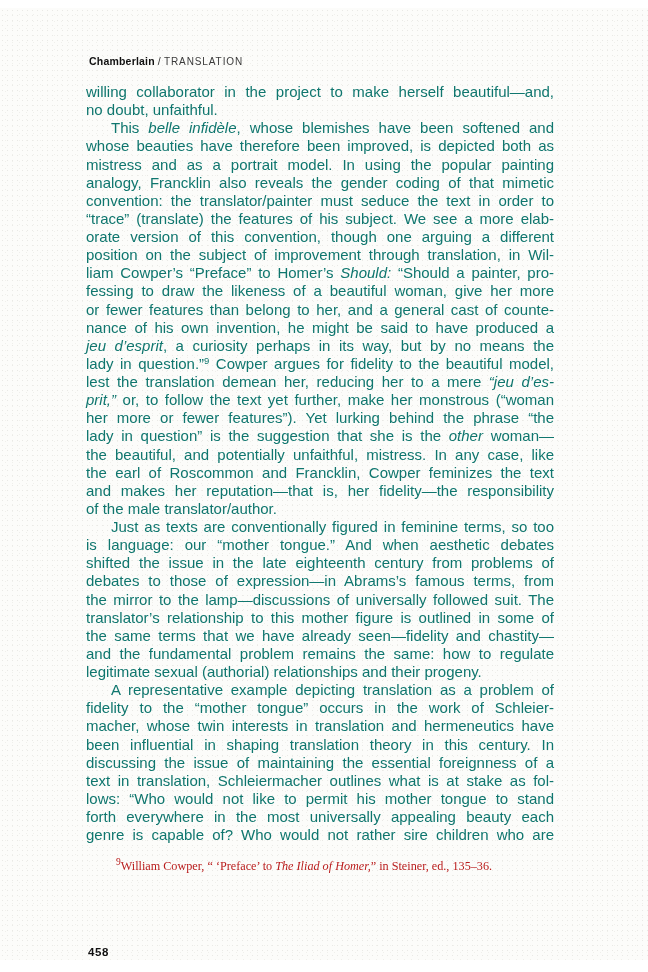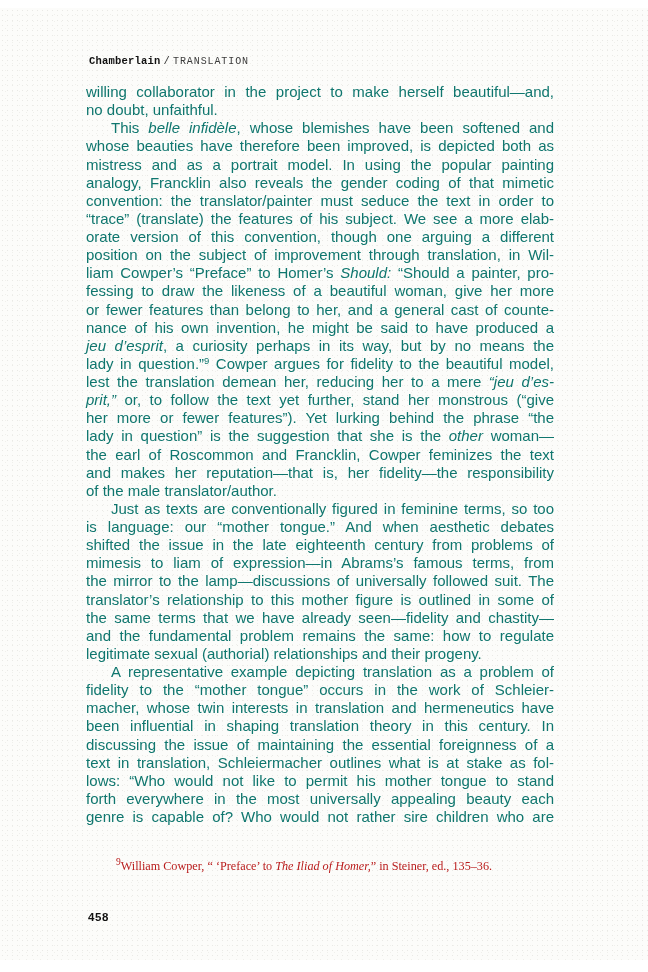--- a/index.html
+++ b/index.html
@@ -13,21 +13,21 @@
     position: absolute; left: 0; top: 8px; width: 648px; height: 952px;
     background-color: #fcfcfa;
     background-image:
       radial-gradient(circle, #e9e9e5 0.7px, rgba(0,0,0,0) 0.9px),
       radial-gradient(circle, #f0f0ec 0.7px, rgba(0,0,0,0) 0.9px);
     background-size: 5px 5px, 7px 7px;
     background-position: 0 0, 2px 3px;
   }
   .running-header {
     position: absolute; left: 89px; top: 55px;
-    font-family: Liberation Mono, monospace;
+    font-family: Liberation Sans, sans-serif;
     font-size: 10.5px; color: #1a1a1a;
     letter-spacing: 0.2px;
     white-space: nowrap;
   }
   .header-author { font-weight: bold; color: #111; }
   .header-sep { margin: 0 3px; color: #333; font-weight: normal; }
   .header-work { color: #3a3a3a; letter-spacing: 0.9px; font-size: 10px; }
   .body-text {
     position: absolute; left: 86px; top: 83px; width: 468px;
     font-family: Liberation Sans, sans-serif;
@@ -43,21 +43,21 @@
   }
   .footnote {
     position: absolute; left: 88px; top: 858px; width: 474px;
     font-family: "Liberation Serif", serif;
     font-size: 12.2px; line-height: 16px;
     color: #b91c1c;
     text-indent: 28px;
     white-space: nowrap;
   }
   .page-number {
-    position: absolute; left: 88px; top: 911px;
+    position: absolute; left: 88px; top: 946px;
     font-family: "Liberation Sans", sans-serif;
     font-weight: bold; font-size: 11.5px; color: #111;
     letter-spacing: 0.6px;
   }
 </style>
 </head>
 <body>
 
 <div class="paper"></div>
 
@@ -76,30 +76,31 @@
     <div class="line"><span>“trace” (translate) the features of his subject. We see a more elab-</span></div>
     <div class="line"><span>orate version of this convention, though one arguing a different</span></div>
     <div class="line"><span>position on the subject of improvement through translation, in Wil-</span></div>
     <div class="line"><span>liam Cowper’s “Preface” to Homer’s </span><i>Should:</i><span> “Should a painter, pro-</span></div>
     <div class="line"><span>fessing to draw the likeness of a beautiful woman, give her more</span></div>
     <div class="line"><span>or fewer features than belong to her, and a general cast of counte-</span></div>
     <div class="line"><span>nance of his own invention, he might be said to have produced a</span></div>
     <div class="line"><i>jeu d’esprit</i><span>, a curiosity perhaps in its way, but by no means the</span></div>
     <div class="line"><span>lady in question.”</span><sup>9</sup><span> Cowper argues for fidelity to the beautiful model,</span></div>
     <div class="line"><span>lest the translation demean her, reducing her to a mere </span><i>“jeu d’es-</i></div>
-    <div class="line"><i>prit,”</i><span> or, to follow the text yet further, stand her monstrous (“give</span></div>
+    <div class="line"><i>prit,”</i><span> or, to follow the text yet further, make her monstrous (“woman</span></div>
     <div class="line"><span>her more or fewer features”). Yet lurking behind the phrase “the</span></div>
     <div class="line"><span>lady in question” is the suggestion that she is the </span><i>other</i><span> woman—</span></div>
+    <div class="line"><span>the beautiful, and potentially unfaithful, mistress. In any case, like</span></div>
     <div class="line"><span>the earl of Roscommon and Francklin, Cowper feminizes the text</span></div>
     <div class="line"><span>and makes her reputation—that is, her fidelity—the responsibility</span></div>
     <div class="line flush"><span>of the male translator/author.</span></div>
     <div class="line indent"><span>Just as texts are conventionally figured in feminine terms, so too</span></div>
     <div class="line"><span>is language: our “mother tongue.” And when aesthetic debates</span></div>
     <div class="line"><span>shifted the issue in the late eighteenth century from problems of</span></div>
-    <div class="line"><span>mimesis to liam of expression—in Abrams’s famous terms, from</span></div>
+    <div class="line"><span>debates to those of expression—in Abrams’s famous terms, from</span></div>
     <div class="line"><span>the mirror to the lamp—discussions of universally followed suit. The</span></div>
     <div class="line"><span>translator’s relationship to this mother figure is outlined in some of</span></div>
     <div class="line"><span>the same terms that we have already seen—fidelity and chastity—</span></div>
     <div class="line"><span>and the fundamental problem remains the same: how to regulate</span></div>
     <div class="line flush"><span>legitimate sexual (authorial) relationships and their progeny.</span></div>
     <div class="line indent"><span>A representative example depicting translation as a problem of</span></div>
     <div class="line"><span>fidelity to the “mother tongue” occurs in the work of Schleier-</span></div>
     <div class="line"><span>macher, whose twin interests in translation and hermeneutics have</span></div>
     <div class="line"><span>been influential in shaping translation theory in this century. In</span></div>
     <div class="line"><span>discussing the issue of maintaining the essential foreignness of a</span></div>

